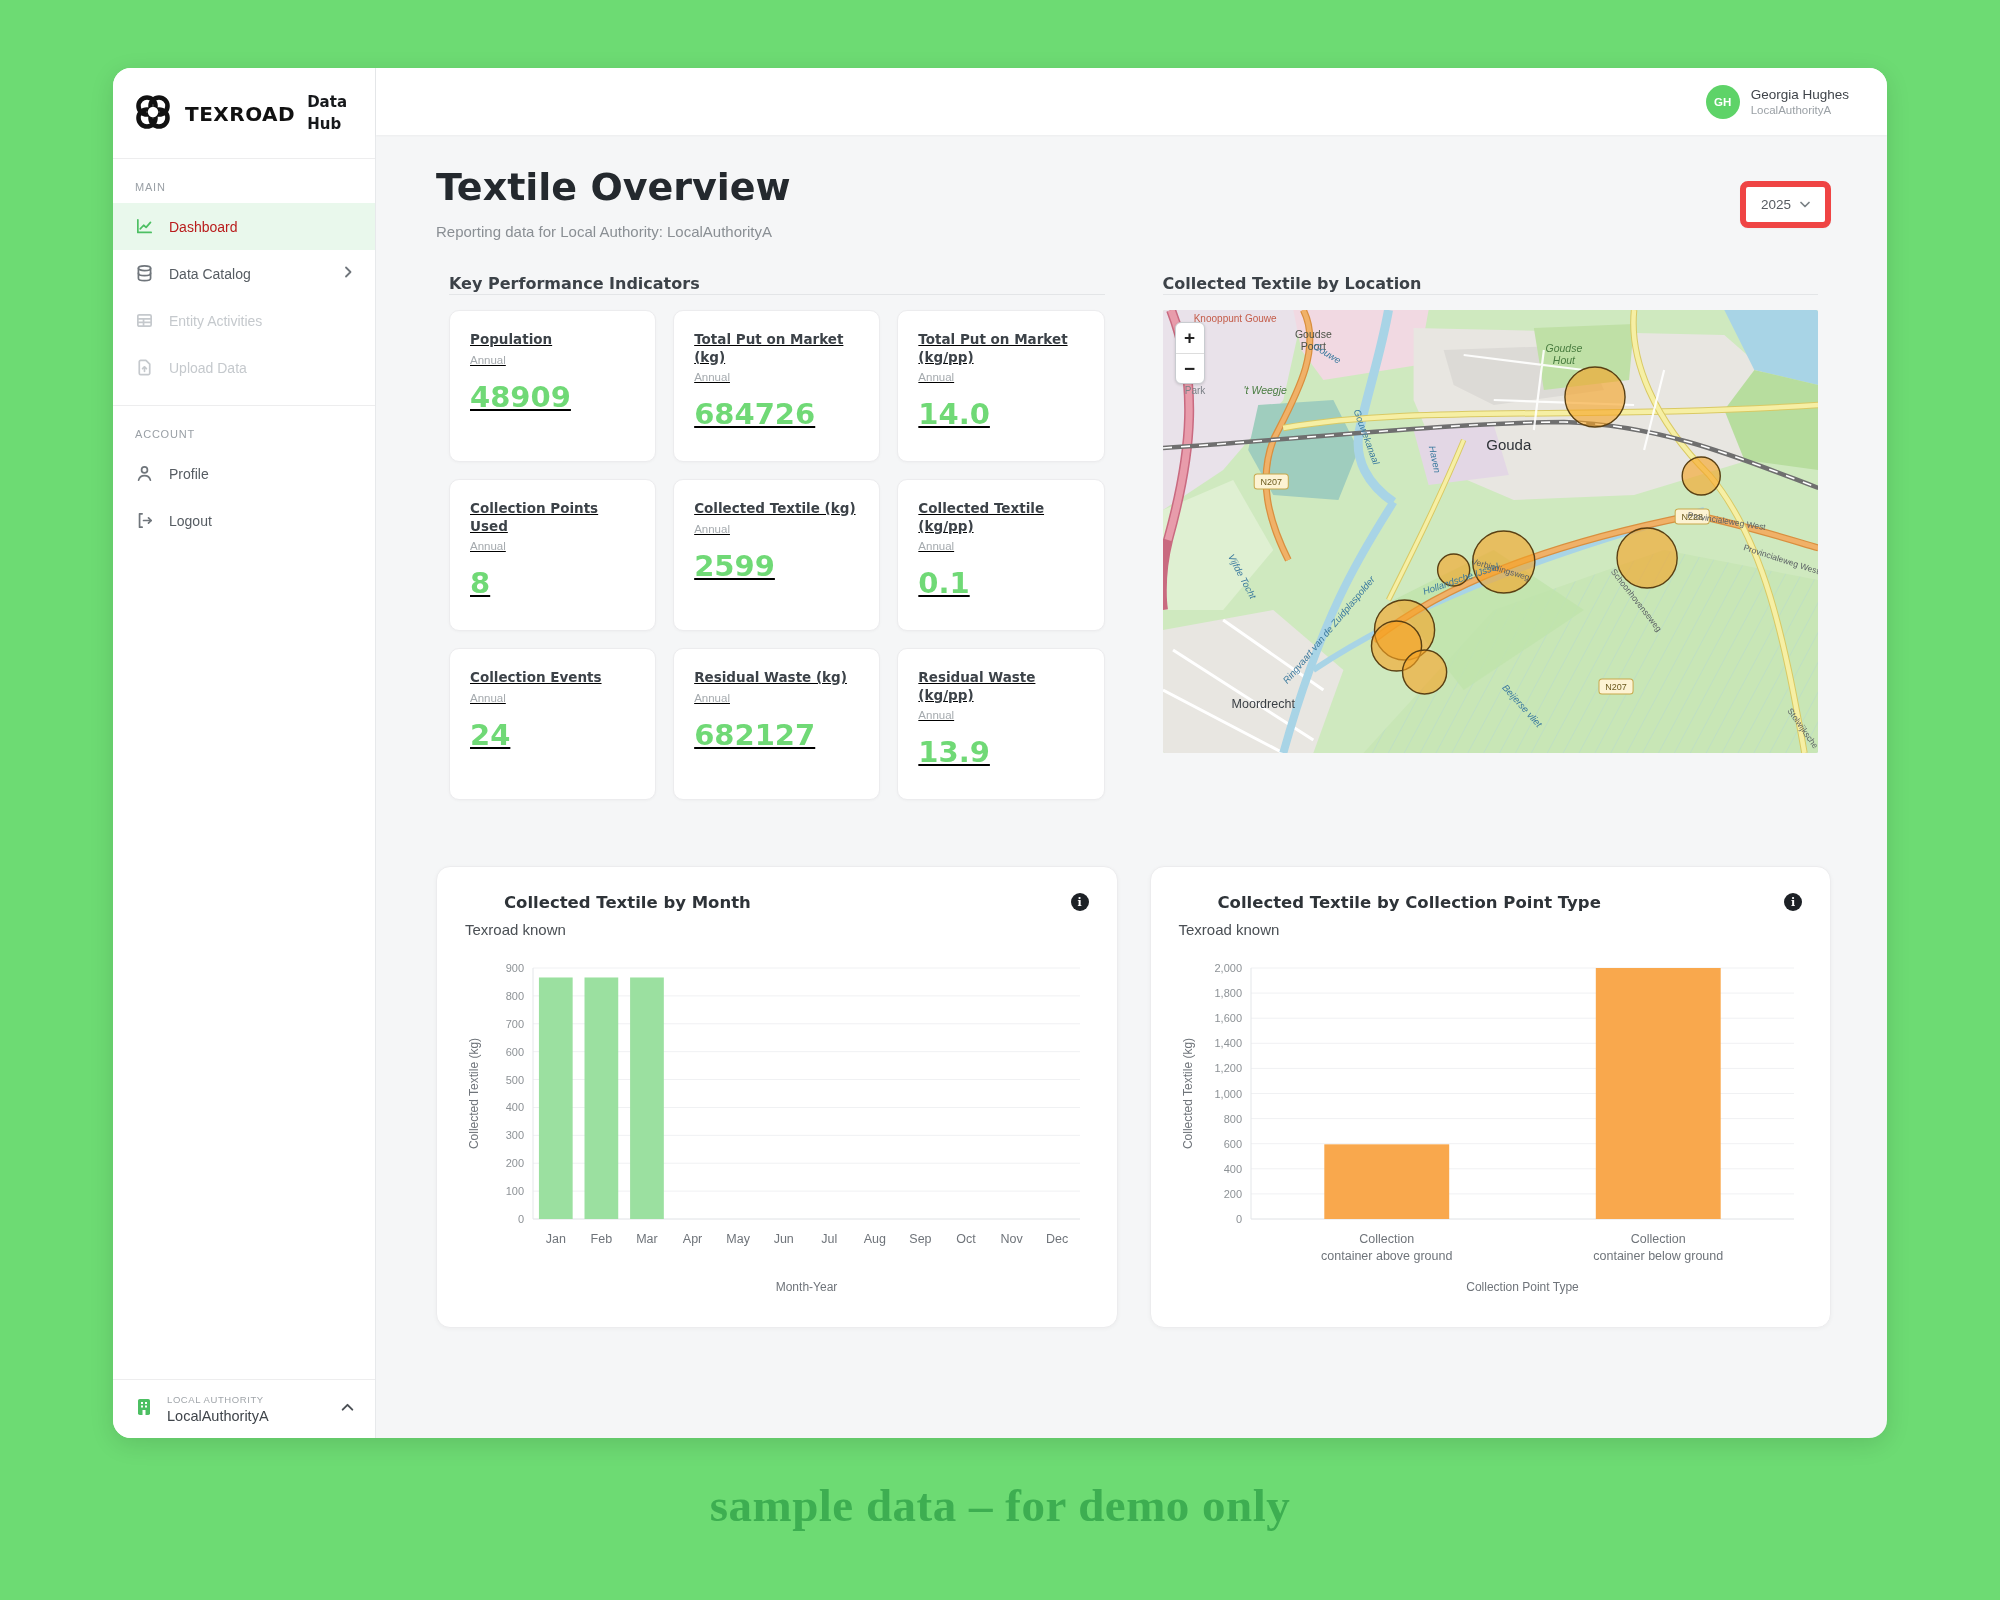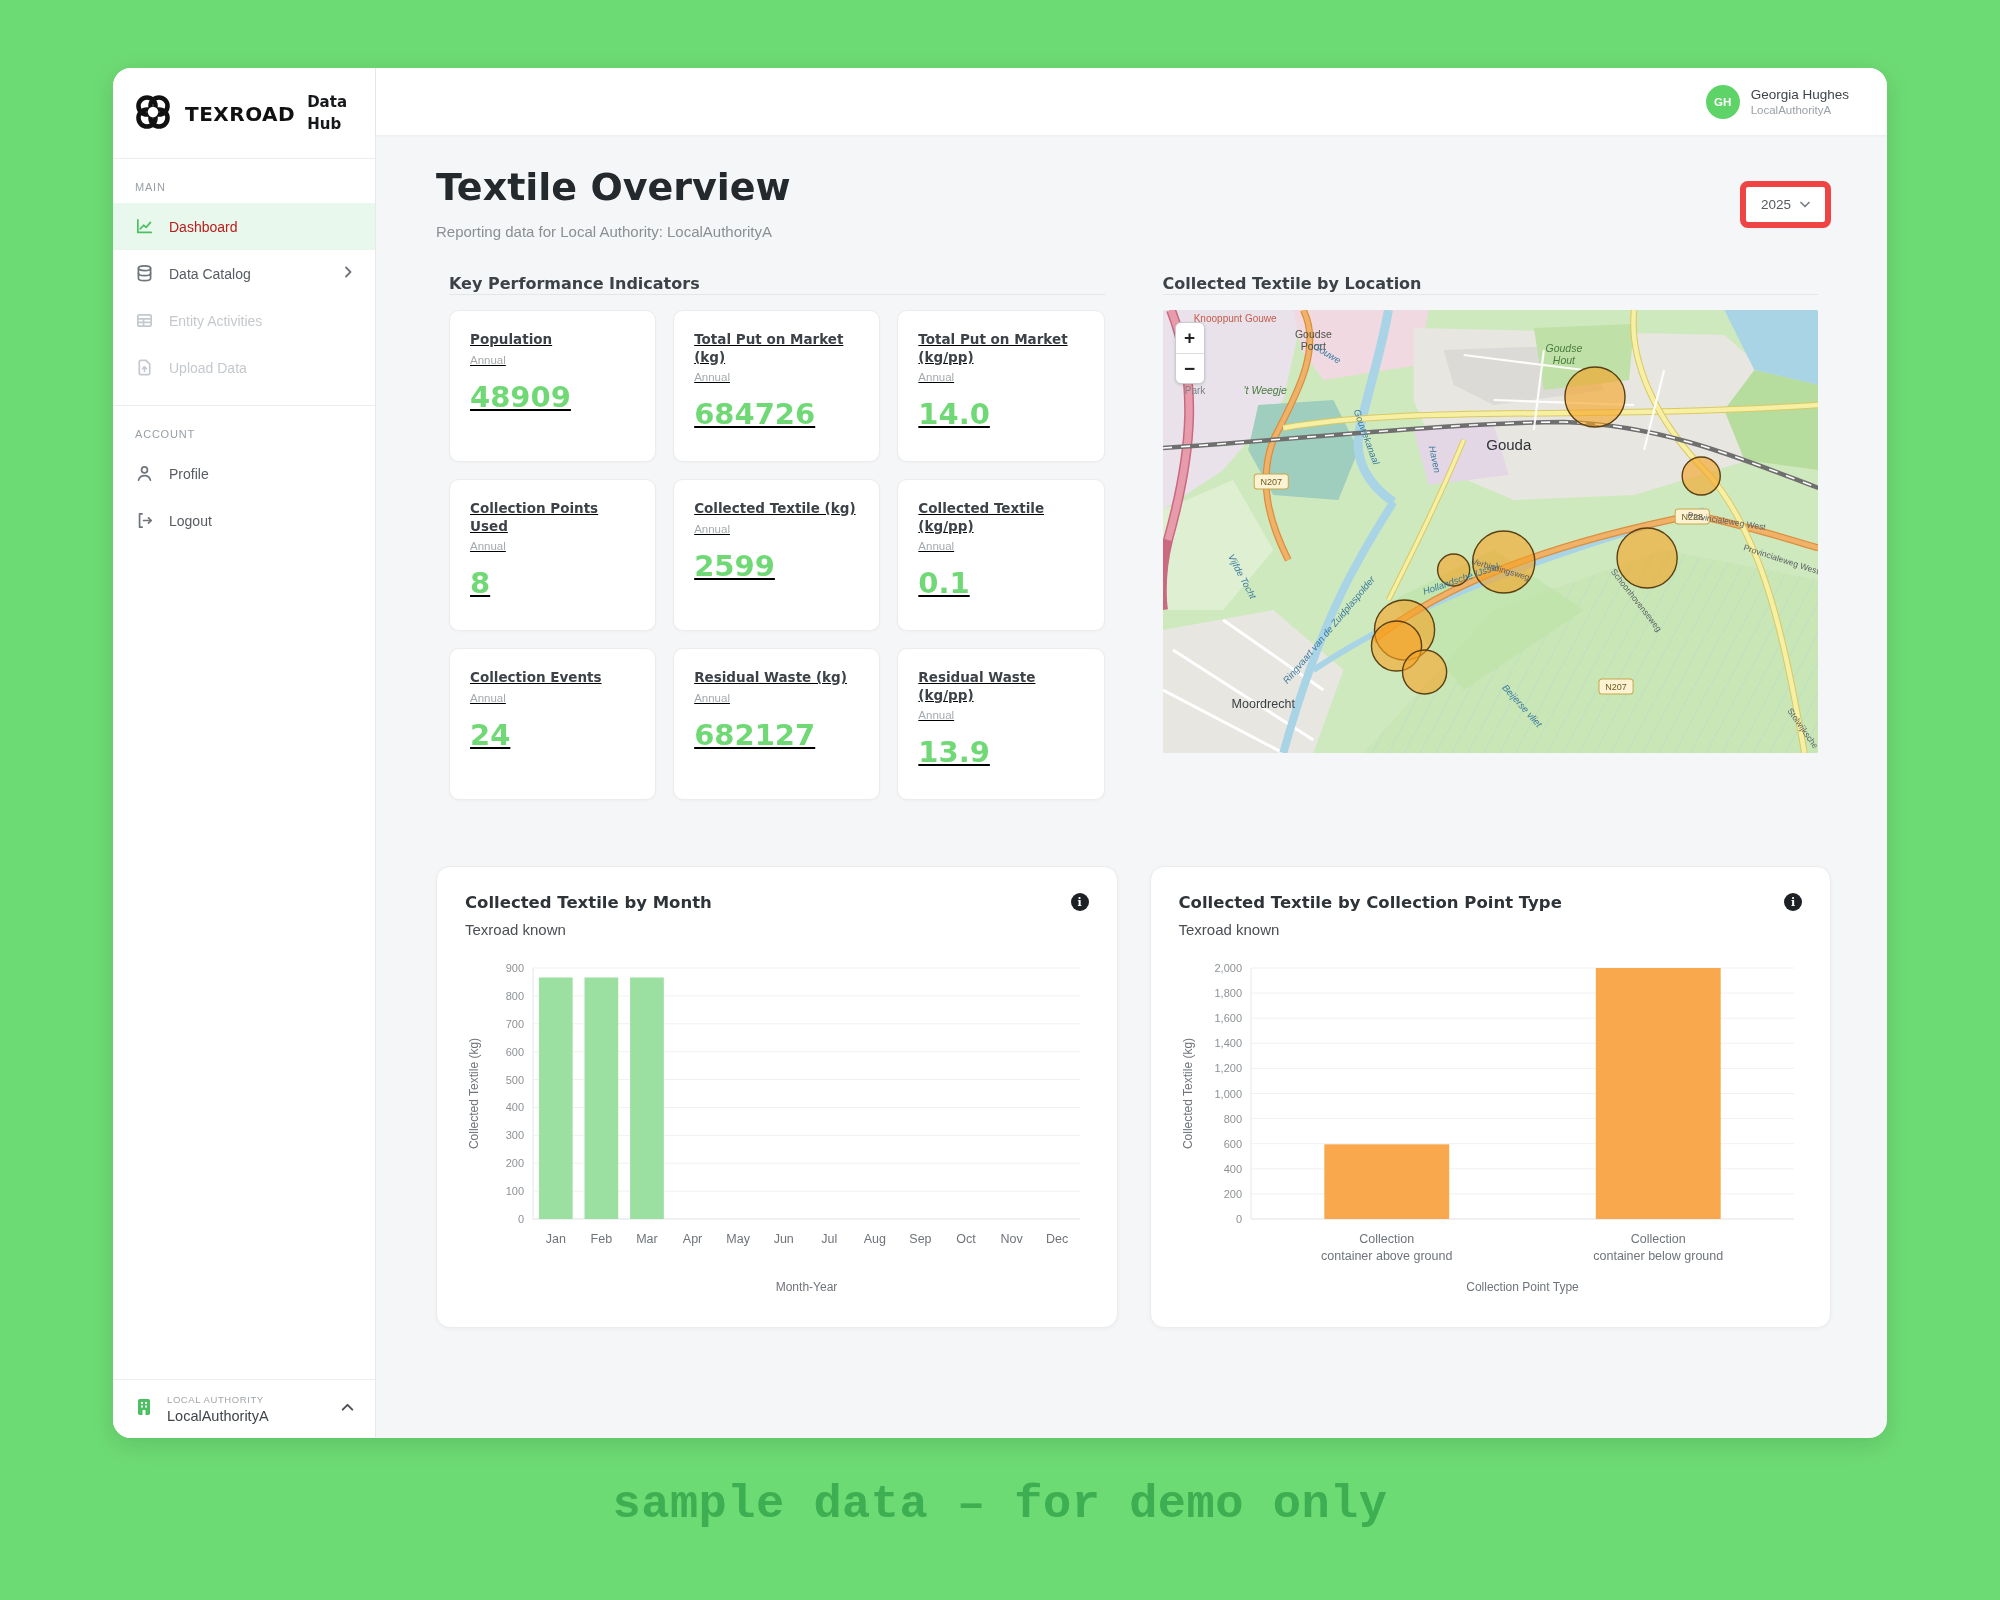--- a/index.html
+++ b/index.html
@@ -54,42 +54,42 @@
 
   .map-wrap{position:relative;height:443px;border-radius:2px;overflow:hidden;}
   .map-wrap svg{display:block;}
   .zoom-ctl{position:absolute;left:12px;top:12px;width:30px;background:#fff;border:1px solid #c9ccd0;border-radius:6px;overflow:hidden;box-shadow:0 1px 3px rgba(0,0,0,.15);}
   .zoom-btn{height:30px;display:flex;align-items:center;justify-content:center;font-size:19px;font-weight:bold;color:#222;cursor:pointer;}
   .zoom-btn + .zoom-btn{border-top:1px solid #ddd;}
 
   .charts-row{display:flex;gap:32px;margin-top:66px;}
   .chart-card{flex:1;min-width:0;background:#fff;border:1px solid #ececee;border-radius:14px;padding:26px 28px;box-shadow:0 1px 4px rgba(0,0,0,.04);}
   .chart-head{display:flex;justify-content:space-between;align-items:flex-start;}
-  .chart-title{font-family:"DejaVu Sans",sans-serif;font-weight:700;font-size:16.5px;color:#2e3338;}
+  .chart-title{font-family:"DejaVu Sans",sans-serif;font-weight:700;font-size:16.5px;color:#2e3338;margin-left:39px;}
   .chart-sub{font-size:15px;color:#4a4f54;margin-top:9px;}
   .info-dot{width:18px;height:18px;border-radius:50%;background:#1d2126;color:#fff;font-size:11px;font-weight:bold;font-family:"DejaVu Serif",serif;display:flex;align-items:center;justify-content:center;cursor:pointer;}
   .chart-svg{margin-top:14px;}
   .chart-svg .tick{font:11px "Liberation Sans",sans-serif;fill:#8d9296;}
   .chart-svg .xlab{font:12.5px "Liberation Sans",sans-serif;fill:#6f747a;}
   .chart-svg .axis-title{font:12px "Liberation Sans",sans-serif;fill:#6f747a;}
 
   
   .m-lbl{font-family:"Liberation Sans",sans-serif;}
   .lbl-city{font-size:15px;fill:#2f3338;}
   .lbl-town{font-size:12.5px;fill:#3a3f44;}
   .lbl-place{font-size:10.5px;fill:#4c5246;}
   .lbl-green{font-size:10.5px;font-style:italic;fill:#4a7d41;}
   .lbl-grey{font-size:10px;fill:#7c8187;}
   .lbl-water{font-size:9.5px;font-style:italic;fill:#3c7a9e;}
   .lbl-road{font-size:8.5px;fill:#5a5f63;}
   .lbl-junction{font-size:10px;fill:#c45c49;}
   .badge-rect{fill:#fdf3d3;stroke:#c8a84b;stroke-width:1;}
   .badge-txt{font-size:9px;fill:#6b5a1e;font-family:"Liberation Sans",sans-serif;}
 
-  .demo-note{position:absolute;left:0;right:0;top:1478px;text-align:center;font-family:Liberation Mono, monospace;font-weight:800;font-size:47px;color:#3dae51;letter-spacing:.5px;}
+  .demo-note{position:absolute;left:0;right:0;top:1478px;text-align:center;font-family:Liberation Serif, serif;font-weight:800;font-size:47px;color:#3dae51;letter-spacing:.5px;}
 </style>
 </head>
 <body>
 
 <div class="stage">
   <div class="window">
 
     <aside class="sidebar">
       <div class="logo-block">
         <span class="logo-mark">

